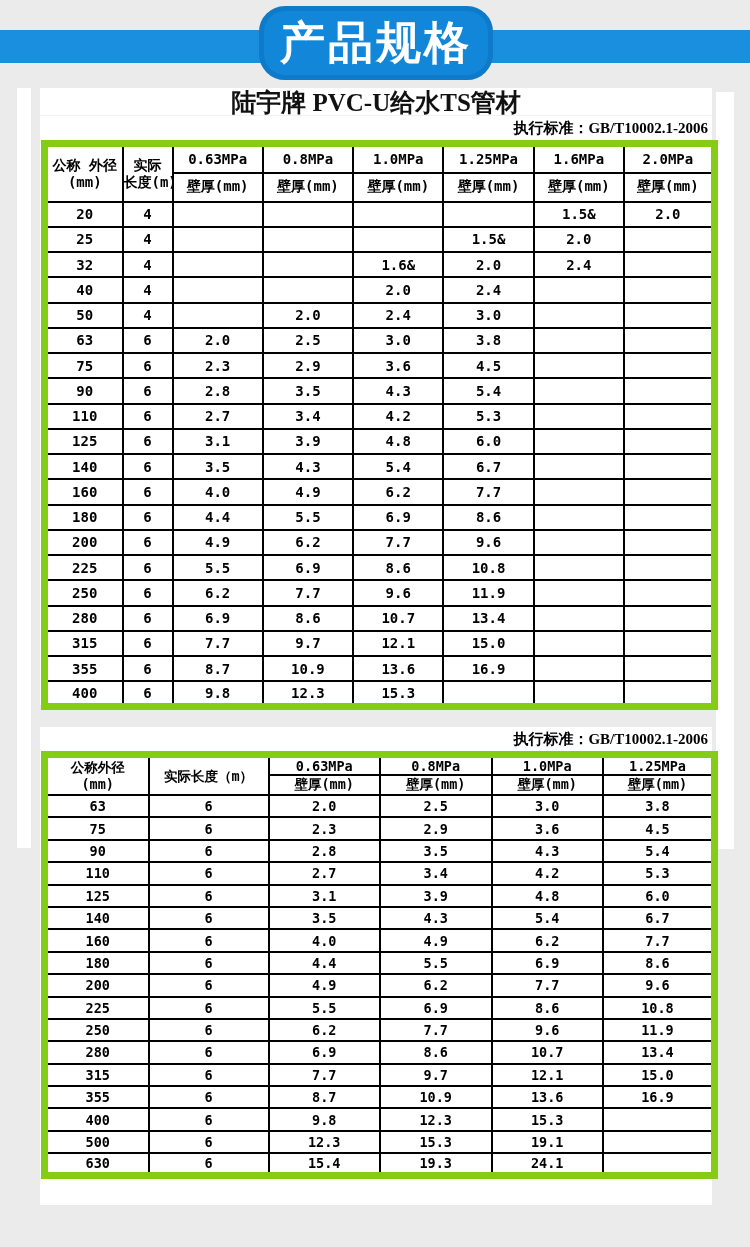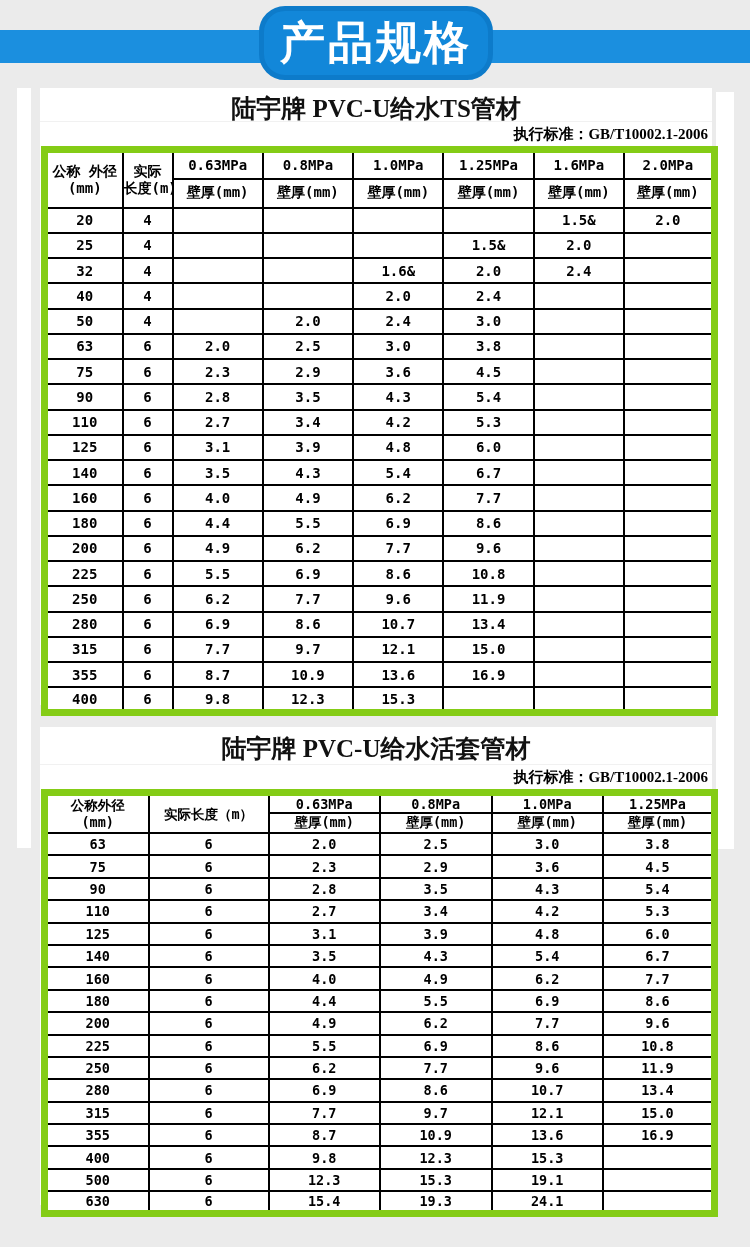--- a/index.html
+++ b/index.html
@@ -39,21 +39,21 @@
   #card1 { top:88px;  height:617px; }
   #card2 { top:727px; height:478px; }
 
   .tbl-title {
     text-align:center; font-weight:bold; color:#111;
     font-family:"Liberation Serif","DejaVu Serif",serif;
     font-size:25px; line-height:24px;
     border-bottom:1px solid #f1f1f1;
     white-space:nowrap;
   }
-  #card1 .tbl-title { padding-top:9px; height:24px; }
+  #card1 .tbl-title { padding-top:3px; height:24px; }
   #card2 .tbl-title { padding-top:10px; height:27px; }
   .tbl-standard {
     text-align:right; font-weight:bold; color:#000;
     font-family:"Liberation Serif","DejaVu Serif",serif;
     font-size:15px;
     padding:3px 4px 2px 0;
     white-space:nowrap;
   }
   
   table.spec {
@@ -341,21 +341,20 @@
           <td>15.3</td>
           <td></td>
           <td></td>
           <td></td>
         </tr>
       </tbody>
     </table>
 </div>
 
 <div class="card" id="card2">
-  <div class="tbl-title">陆宇牌 PVC-U给水活套管材</div>
   <div class="tbl-standard">执行标准：GB/T10002.1-2006</div>
   <table class="spec" id="t2">
       <colgroup>
         <col class="c1">
         <col class="c2">
         <col class="cp">
         <col class="cp">
         <col class="cp">
         <col class="cp">
       </colgroup>

